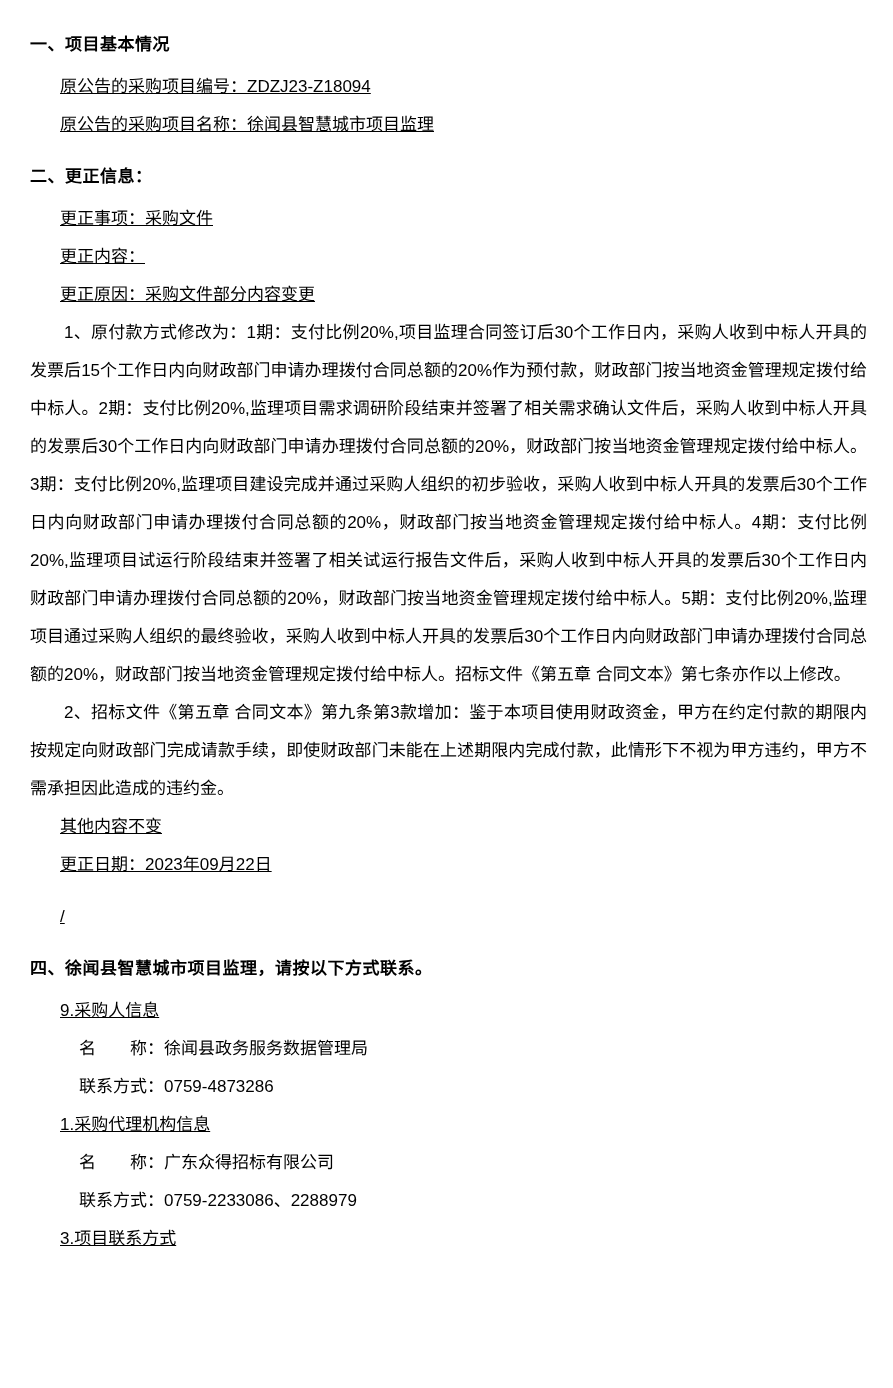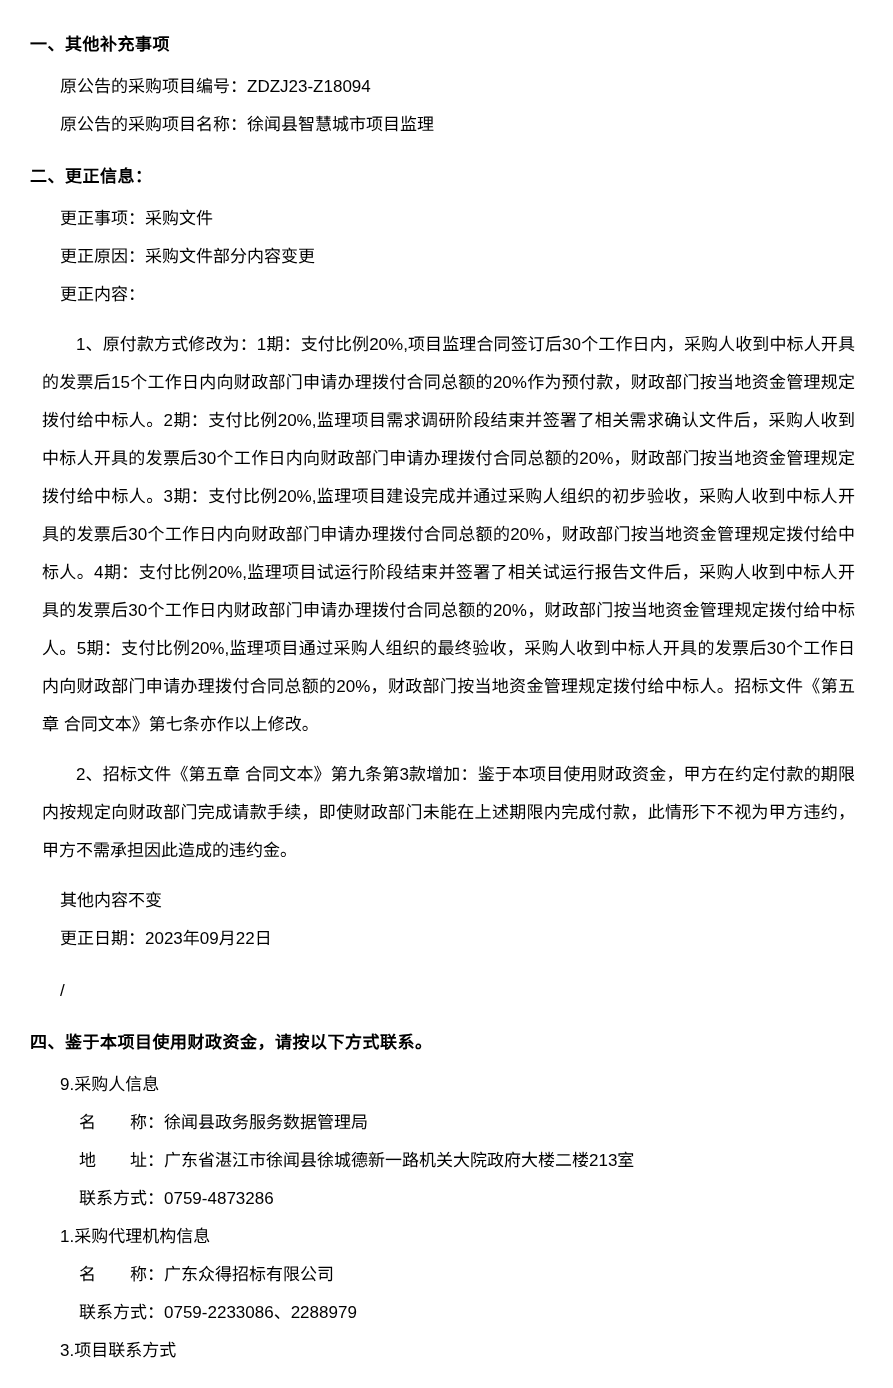--- a/index.html
+++ b/index.html
@@ -24,69 +24,69 @@
     font-weight: bold;
     line-height: 38px;
     margin-top: 12px;
     margin-bottom: 4px;
     letter-spacing: 0.5px;
   }
   .line {
     line-height: 38px;
     margin-left: 30px;
     white-space: pre-wrap;
+    text-decoration: underline;
   }
   .line-l2 {
     line-height: 38px;
     margin-left: 49px;
     white-space: pre-wrap;
   }
   .para {
     line-height: 38px;
     margin-left: 30px;
     text-indent: 2em;
     text-align: justify;
     white-space: pre-wrap;
   }
-  .para-wrap { margin: 12px; }
+  .para-wrap { margin: 0; }
   .sec { margin-bottom: 14px; }
 </style>
 </head>
 <body>
 
 <div class="doc">
 
   <div class="sec">
-    <div class="sec-heading">一、其他补充事项</div>
+    <div class="sec-heading">一、项目基本情况</div>
     <div class="line">原公告的采购项目编号：ZDZJ23-Z18094</div>
     <div class="line">原公告的采购项目名称：徐闻县智慧城市项目监理</div>
   </div>
 
   <div class="sec">
     <div class="sec-heading">二、更正信息：</div>
     <div class="line">更正事项：采购文件</div>
+    <div class="line">更正内容：</div>
     <div class="line">更正原因：采购文件部分内容变更</div>
-    <div class="line">更正内容：</div>
     <p class="para para-wrap">1、原付款方式修改为：1期：支付比例20%,项目监理合同签订后30个工作日内，采购人收到中标人开具的发票后15个工作日内向财政部门申请办理拨付合同总额的20%作为预付款，财政部门按当地资金管理规定拨付给中标人。2期：支付比例20%,监理项目需求调研阶段结束并签署了相关需求确认文件后，采购人收到中标人开具的发票后30个工作日内向财政部门申请办理拨付合同总额的20%，财政部门按当地资金管理规定拨付给中标人。3期：支付比例20%,监理项目建设完成并通过采购人组织的初步验收，采购人收到中标人开具的发票后30个工作日内向财政部门申请办理拨付合同总额的20%，财政部门按当地资金管理规定拨付给中标人。4期：支付比例20%,监理项目试运行阶段结束并签署了相关试运行报告文件后，采购人收到中标人开具的发票后30个工作日内财政部门申请办理拨付合同总额的20%，财政部门按当地资金管理规定拨付给中标人。5期：支付比例20%,监理项目通过采购人组织的最终验收，采购人收到中标人开具的发票后30个工作日内向财政部门申请办理拨付合同总额的20%，财政部门按当地资金管理规定拨付给中标人。招标文件《第五章 合同文本》第七条亦作以上修改。</p>
     <p class="para para-wrap">2、招标文件《第五章 合同文本》第九条第3款增加：鉴于本项目使用财政资金，甲方在约定付款的期限内按规定向财政部门完成请款手续，即使财政部门未能在上述期限内完成付款，此情形下不视为甲方违约，甲方不需承担因此造成的违约金。</p>
     <div class="line">其他内容不变</div>
     <div class="line">更正日期：2023年09月22日</div>
   </div>
 
   <div class="sec">
     <div class="line">/</div>
   </div>
 
   <div class="sec">
-    <div class="sec-heading">四、鉴于本项目使用财政资金，请按以下方式联系。</div>
+    <div class="sec-heading">四、徐闻县智慧城市项目监理，请按以下方式联系。</div>
 
     <div>
       <div class="line">9.采购人信息</div>
       <div class="line-l2">名　　称：徐闻县政务服务数据管理局</div>
-      <div class="line-l2">地　　址：广东省湛江市徐闻县徐城德新一路机关大院政府大楼二楼213室</div>
       <div class="line-l2">联系方式：0759-4873286</div>
     </div>
 
     <div>
       <div class="line">1.采购代理机构信息</div>
       <div class="line-l2">名　　称：广东众得招标有限公司</div>
       <div class="line-l2">联系方式：0759-2233086、2288979</div>
     </div>
 
     <div>

